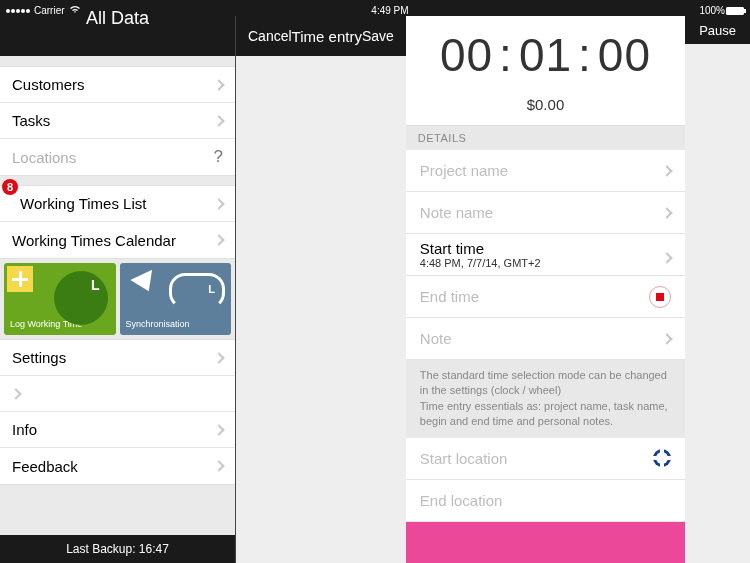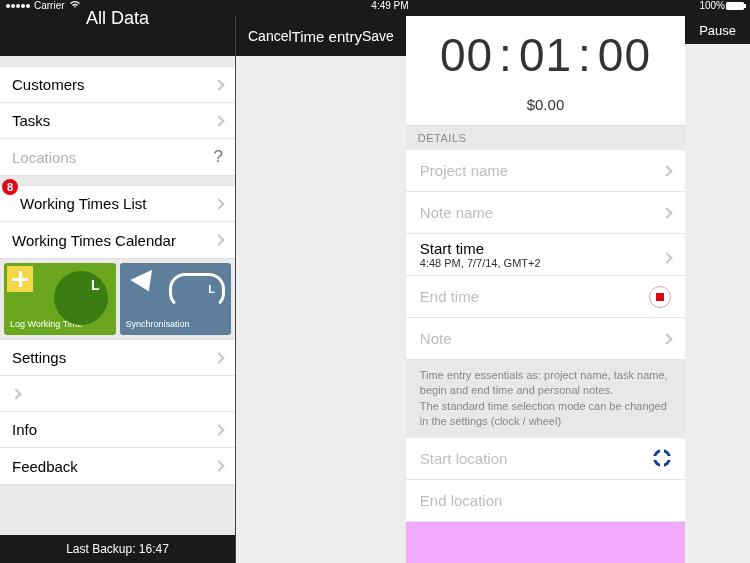--- a/index.html
+++ b/index.html
@@ -1,20 +1,20 @@
 <!DOCTYPE html>
 <html><head>
 <meta charset="utf-8">
 <style>
   * { box-sizing: border-box; margin: 0; padding: 0; }
   html, body { width: 750px; height: 563px; overflow: hidden; font-family: -apple-system, "Helvetica Neue", Helvetica, Arial, sans-serif; background: #e5e5e5; }
   .app { display: flex; flex-direction: column; width: 750px; height: 563px; }
 
   
-  .status-bar { height: 16px; background: #1a1a1a; color: #fff; display: flex; align-items: flex-start; font-size: 10px; padding: 0 6px; }
+  .status-bar { height: 16px; background: #1a1a1a; color: #fff; display: flex; align-items: flex-end; font-size: 10px; padding: 0 6px; }
   .status-left { display: flex; align-items: center; gap: 4px; }
   .status-center { flex: 1; text-align: center; }
   .status-right { display: flex; align-items: center; gap: 1px; justify-content: flex-end; }
   .dots { display:inline-flex; gap:1px; }
   .dots i{ width:4px; height:4px; border-radius:50%; background:#fff; display:inline-block;}
   .bat { width:18px; height:8px; border:1px solid #fff; border-radius:1px; position:relative;}
   .bat::after{content:""; position:absolute; right:-3px; top:1px; width:2px; height:4px; background:#fff;}
   .bat i{ display:block; background:#fff; height:100%; width:100%;}
 
   
@@ -59,21 +59,21 @@
   }
   .tile.blue .arrow{ position:absolute; top:8px; left:16px; width:0; height:0; border-left:18px solid #fff; border-top:12px solid transparent; border-bottom:12px solid transparent; transform:rotate(65deg);}
   .tile.blue .L{ position:absolute; top:20px; right:16px; color:#fff; font-weight:600; font-size:11px;}
 
   .left-footer { height:28px; background:#1a1a1a; color:#ffffff; display:flex; align-items:center; justify-content:center; font-size:12px;}
 
   
   .right-nav { height:40px; background:#1a1a1a; color:#fff; display:flex; align-items:center; padding:0 12px;}
   .nav-btn { font-size:14px; color:#fff; }
   .nav-title { flex:1; text-align:right; font-size:15px; font-weight:500;}
-  .right-body { flex:1; background:#f0abfc; overflow:hidden; }
+  .right-body { flex:1; background:#ec4899; overflow:hidden; }
   .timer-block { background:#fff; padding:12px 0 12px; text-align:center; border-bottom:1px solid #ddd;}
   .timer { font-size:46px; font-weight:200; color:#333; letter-spacing:1px; display:flex; justify-content:center; align-items:center;}
   .timer .colon { padding:0 6px; }
   .rate { font-size:15px; color:#333; margin-top:14px;}
   .section-header { background:#e8e8e8; color:#888; font-size:11px; letter-spacing:0.5px; padding:6px 12px;}
   .form .row { background:#fff; border-bottom:1px solid #e4e4e4; height:42px; padding:0 14px;}
   .form .row-label { font-size:15px; }
   .form .row-label.placeholder { color:#bdbdbd; }
   .start-row { height:50px; flex-direction:column; align-items:flex-start; justify-content:center;}
   .start-title { font-size:15px; color:#000;}
@@ -242,22 +242,22 @@
                 <i></i>
               </span>
           </div>
           <div class="row">
             <span class="row-label placeholder">Note</span>
             <span class="chevron"></span>
           </div>
         </div>
 
         <div class="hint">
+          <div>The standard time selection mode can be changed in the settings (clock / wheel)</div>
           <div>Time entry essentials as: project name, task name, begin and end time and personal notes.</div>
-          <div>The standard time selection mode can be changed in the settings (clock / wheel)</div>
         </div>
 
         <div class="form">
           <div class="row">
             <span class="row-label placeholder">Start location</span>
             <span class="loc-wrap">
               <span class="seg a"></span>
                 <span class="seg b"></span>
                 <span class="seg c"></span>
                 <span class="seg d"></span>

